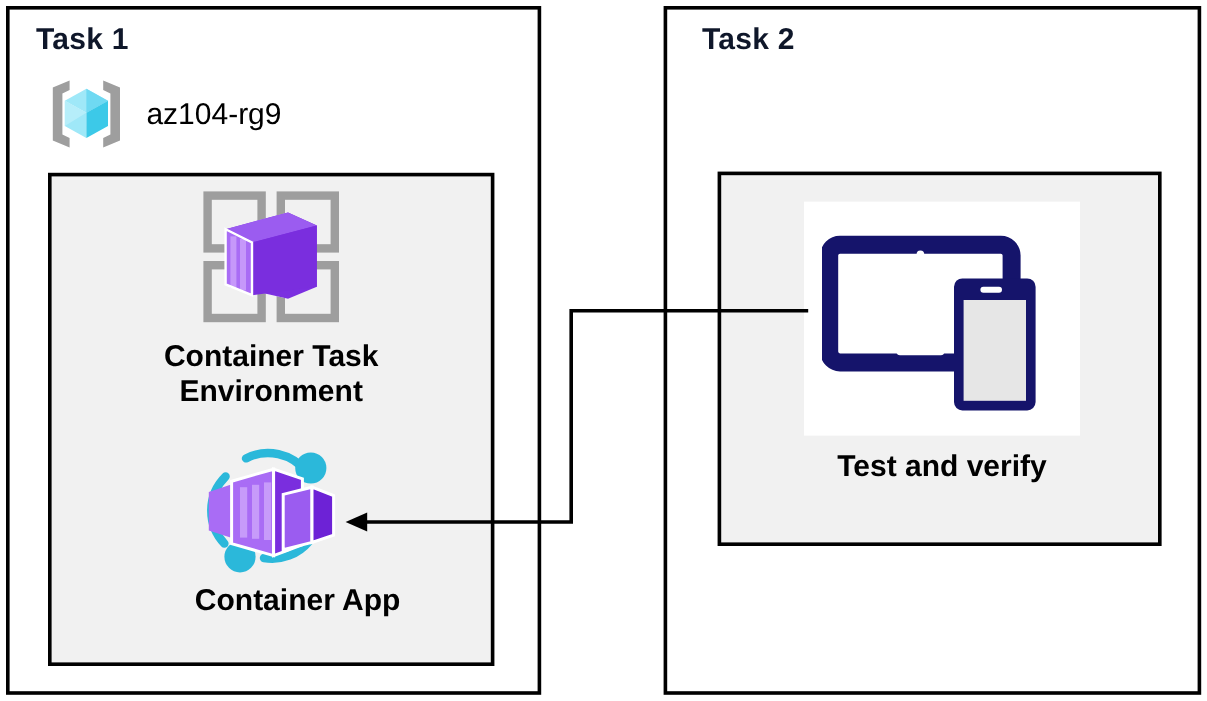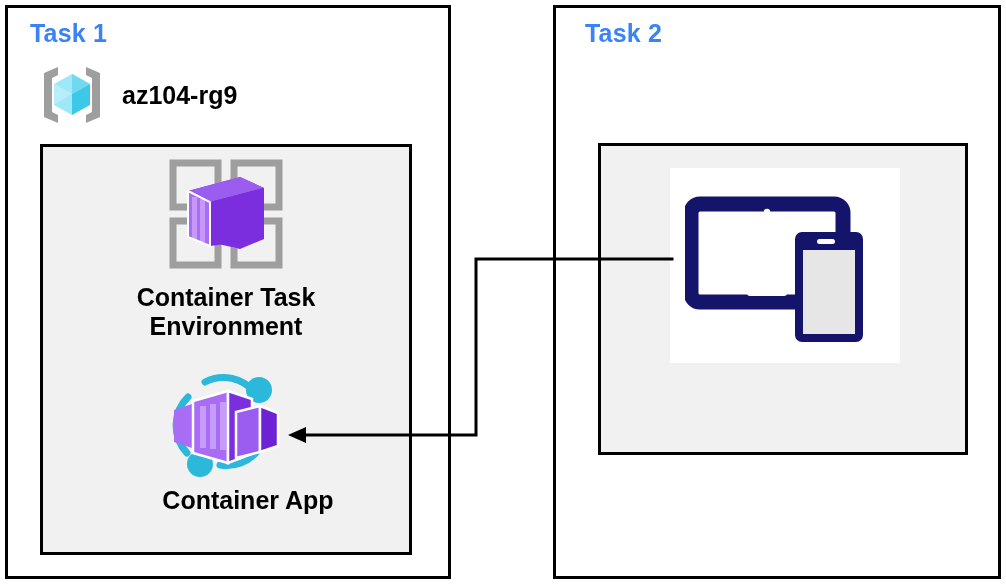--- a/index.html
+++ b/index.html
@@ -25,21 +25,21 @@
     border: 3px solid #000000;
     box-sizing: border-box;
   }
   #task1-panel { left: 5px;   top: 5px;  width: 446px; height: 574px; }
   #task2-panel { left: 553px; top: 5px;  width: 448px; height: 574px; }
 
   .task-title {
     position: absolute;
     font-size: 25px;
     font-weight: bold;
-    color: #3b82f6;
+    color: #0f172a;
     letter-spacing: 0.2px;
     white-space: nowrap;
   }
   #task1-title { left: 30px;  top: 19px; }
   #task2-title { left: 585px; top: 19px; }
 
   
   .group-box {
     position: absolute;
     background: #f1f1f1;
@@ -55,21 +55,21 @@
     left: 36px;
     top: 62px;
     width: 300px;
     height: 66px;
     display: flex;
     align-items: center;
     gap: 14px;
   }
   #rg-label {
     font-size: 25px;
-    font-weight: bold;
+    font-weight: normal;
     color: #000000;
     white-space: nowrap;
   }
 
   
   .node {
     position: absolute;
     display: flex;
     flex-direction: column;
     align-items: center;
@@ -217,20 +217,21 @@
           <rect x="6" y="18" width="152" height="98" rx="9" ry="9" fill="none" stroke="#15146B" stroke-width="15"></rect>
           <circle cx="82" cy="26" r="3.2" fill="#ffffff"></circle>
           <rect x="62" y="104" width="40" height="6" rx="3" fill="#ffffff"></rect>
 
           <rect x="110" y="46" width="68" height="110" rx="7" ry="7" fill="#15146B"></rect>
           <rect x="118" y="64" width="52" height="84" fill="#e6e6e6"></rect>
           <rect x="132" y="53" width="18" height="5" rx="2.5" fill="#ffffff"></rect>
         </svg>
       </span>
     </span>
+    <span class="node-label">Test and verify</span>
   </div>
 
   <svg id="connector" aria-hidden="true">
     <polyline points="672,259 476,259 476,435 296,435" fill="none" stroke="#000000" stroke-width="3" stroke-linecap="square" stroke-linejoin="miter"></polyline>
     <polygon points="288,435 306,427 306,443" fill="#000000"></polygon>
   </svg>
 
 </div>
 
 </body></html>

